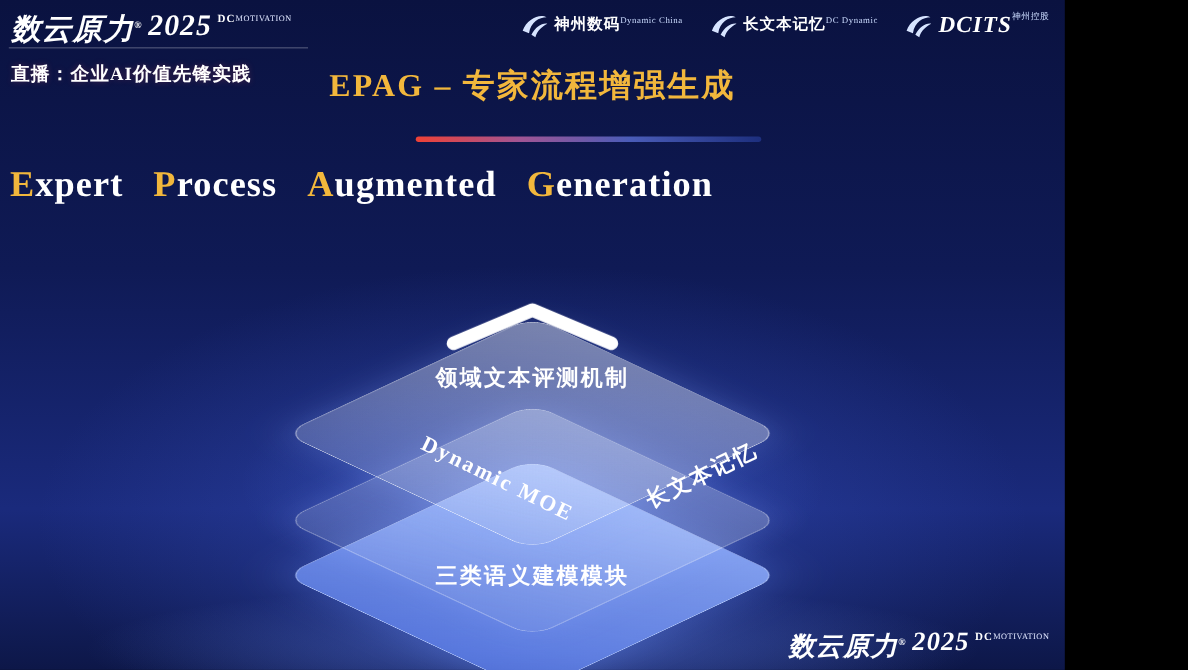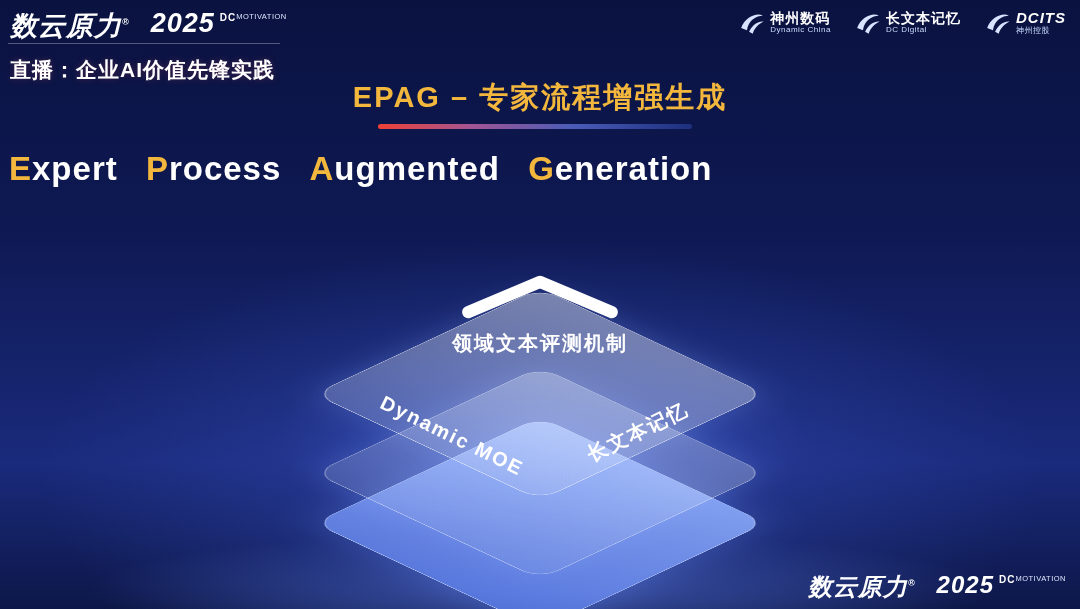--- a/index.html
+++ b/index.html
@@ -1,62 +1,63 @@
 <!DOCTYPE html>
 <html><head>
 <meta charset="utf-8">
 <style>
   * { margin: 0; padding: 0; box-sizing: border-box; }
   html, body { background: #000; }
   body { font-family: "Liberation Sans", "DejaVu Sans", sans-serif; }
 
   .slide {
     position: relative;
-    width: 1080px;
+    width: 968px;
     height: 609px;
     overflow: hidden;
     color: #fff;
     background:
       radial-gradient(60% 14% at 50% 97%, rgba(96,128,230,0.45) 0%, rgba(96,128,230,0) 70%),
       radial-gradient(75% 62% at 50% 78%, rgba(56,82,190,0.55) 0%, rgba(56,82,190,0) 62%),
       linear-gradient(180deg, #0a1240 0%, #0f1a55 40%, #1a2a7c 76%, #0d1748 100%);
+    font-family: Liberation Serif, serif;
   }
 
   
   .brand { position: absolute; display: flex; align-items: flex-start; gap: 5px; }
   .brand-top { left: 10px; top: 8px; }
   .brand-name { font-weight: bold; font-style: italic; font-size: 27px; letter-spacing: 1px; }
   .brand-reg { font-size: 9px; vertical-align: super; }
-  .brand-year { font-weight: bold; font-style: italic; font-size: 27px; letter-spacing: 1px; margin-left: 16px; }
+  .brand-year { font-weight: bold; font-style: italic; font-size: 27px; letter-spacing: 1px; }
   .brand-sub { display: flex; flex-direction: row; margin-top: 5px; line-height: 1.05; }
   .brand-dc { font-size: 10px; font-weight: bold; letter-spacing: 1px; }
   .brand-motivation { font-size: 7.5px; letter-spacing: 0.5px; color: #dfe6ff; }
   .brand-rule { position: absolute; left: 8px; top: 43px; width: 272px; height: 1px; background: rgba(255,255,255,0.3); }
 
   
   .stream-label {
     position: absolute; left: 10px; top: 56px;
-    font-size: 21px; font-weight: bold; letter-spacing: 1px; color: #ffffff;
+    font-size: 17px; font-weight: bold; letter-spacing: 1px; color: #ffffff;
     text-shadow: 0 0 6px rgba(255,80,80,0.25);
   }
 
   
   .slide-title {
     position: absolute; left: 0; right: 0; top: 58px;
     text-align: center; font-size: 29px; font-weight: bold;
-    color: #f2b73c; letter-spacing: 2px; margin-top: 20px;
+    color: #f2b73c; letter-spacing: 2px;
   }
 
   
   .partners { position: absolute; right: 14px; top: 10px; display: flex; gap: 24px; }
   .partner { display: flex; align-items: center; gap: 5px; }
   .p-icon svg { display: block; }
-  .p-text { display: flex; flex-direction: column; line-height: 1.1; }
+  .p-text { display: flex; flex-direction: row; line-height: 1.1; }
   .p-name { font-size: 14px; font-weight: bold; color: #fff; letter-spacing: 1px; }
-  .p-name.dcits { font-style: italic; font-size: 15px; }
+  .p-name.dcits { font-style: italic; font-size: 21px; }
   .p-sub { font-size: 8px; color: #ccdcff; letter-spacing: 0.5px; }
 
   
   .divider {
     position: absolute; left: 378px; top: 124px; width: 314px; height: 5px; border-radius: 3px;
     background: linear-gradient(90deg, #ef4136 0%, #a15594 30%, #4a5cb8 62%, #1d2f7e 100%);
   }
 
   
   .en-title {
@@ -149,21 +150,21 @@
     </div>
     <div class="partner">
       <span class="p-icon">
         <svg width="26" height="26" viewBox="0 0 36 36">
             <path d="M3 25 C8 10 25 3 33 8 C24 8 13 14 11 28 Z" fill="#d7e4ff"></path>
             <path d="M14 30 C19 20 27 15 34 16 C28 19 21 25 19 33 Z" fill="#d7e4ff"></path>
           </svg>
       </span>
       <span class="p-text">
         <span class="p-name">长文本记忆</span>
-        <span class="p-sub">DC Digital</span>
+        <span class="p-sub">DC Dynamic</span>
       </span>
     </div>
     <div class="partner">
       <span class="p-icon">
         <svg width="26" height="26" viewBox="0 0 36 36">
             <path d="M3 25 C8 10 25 3 33 8 C24 8 13 14 11 28 Z" fill="#d7e4ff"></path>
             <path d="M14 30 C19 20 27 15 34 16 C28 19 21 25 19 33 Z" fill="#d7e4ff"></path>
           </svg>
       </span>
       <span class="p-text">
@@ -188,20 +189,21 @@
   <div class="layer layer-top"></div>
 
   <div class="stack-label chevron">
     <svg width="170" height="58" viewBox="0 0 180 60">
       <polyline points="14,46 90,14 166,46" fill="none" stroke="#ffffff" stroke-width="13" stroke-linecap="round" stroke-linejoin="round"></polyline>
     </svg>
   </div>
   <div class="stack-label label-top">领域文本评测机制</div>
   <div class="stack-label label-mid-left">Dynamic MOE</div>
   <div class="stack-label label-mid-right">长文本记忆</div>
+  <div class="stack-label label-bot">三类语义建模模块</div>
 
   <div class="brand brand-bottom">
     <span class="brand-name"><span>数云原力</span><span class="brand-reg">®</span></span>
     <span class="brand-year">2025</span>
     <span class="brand-sub">
       <span class="brand-dc">DC</span>
       <span class="brand-motivation">MOTIVATION</span>
     </span>
   </div>
 

